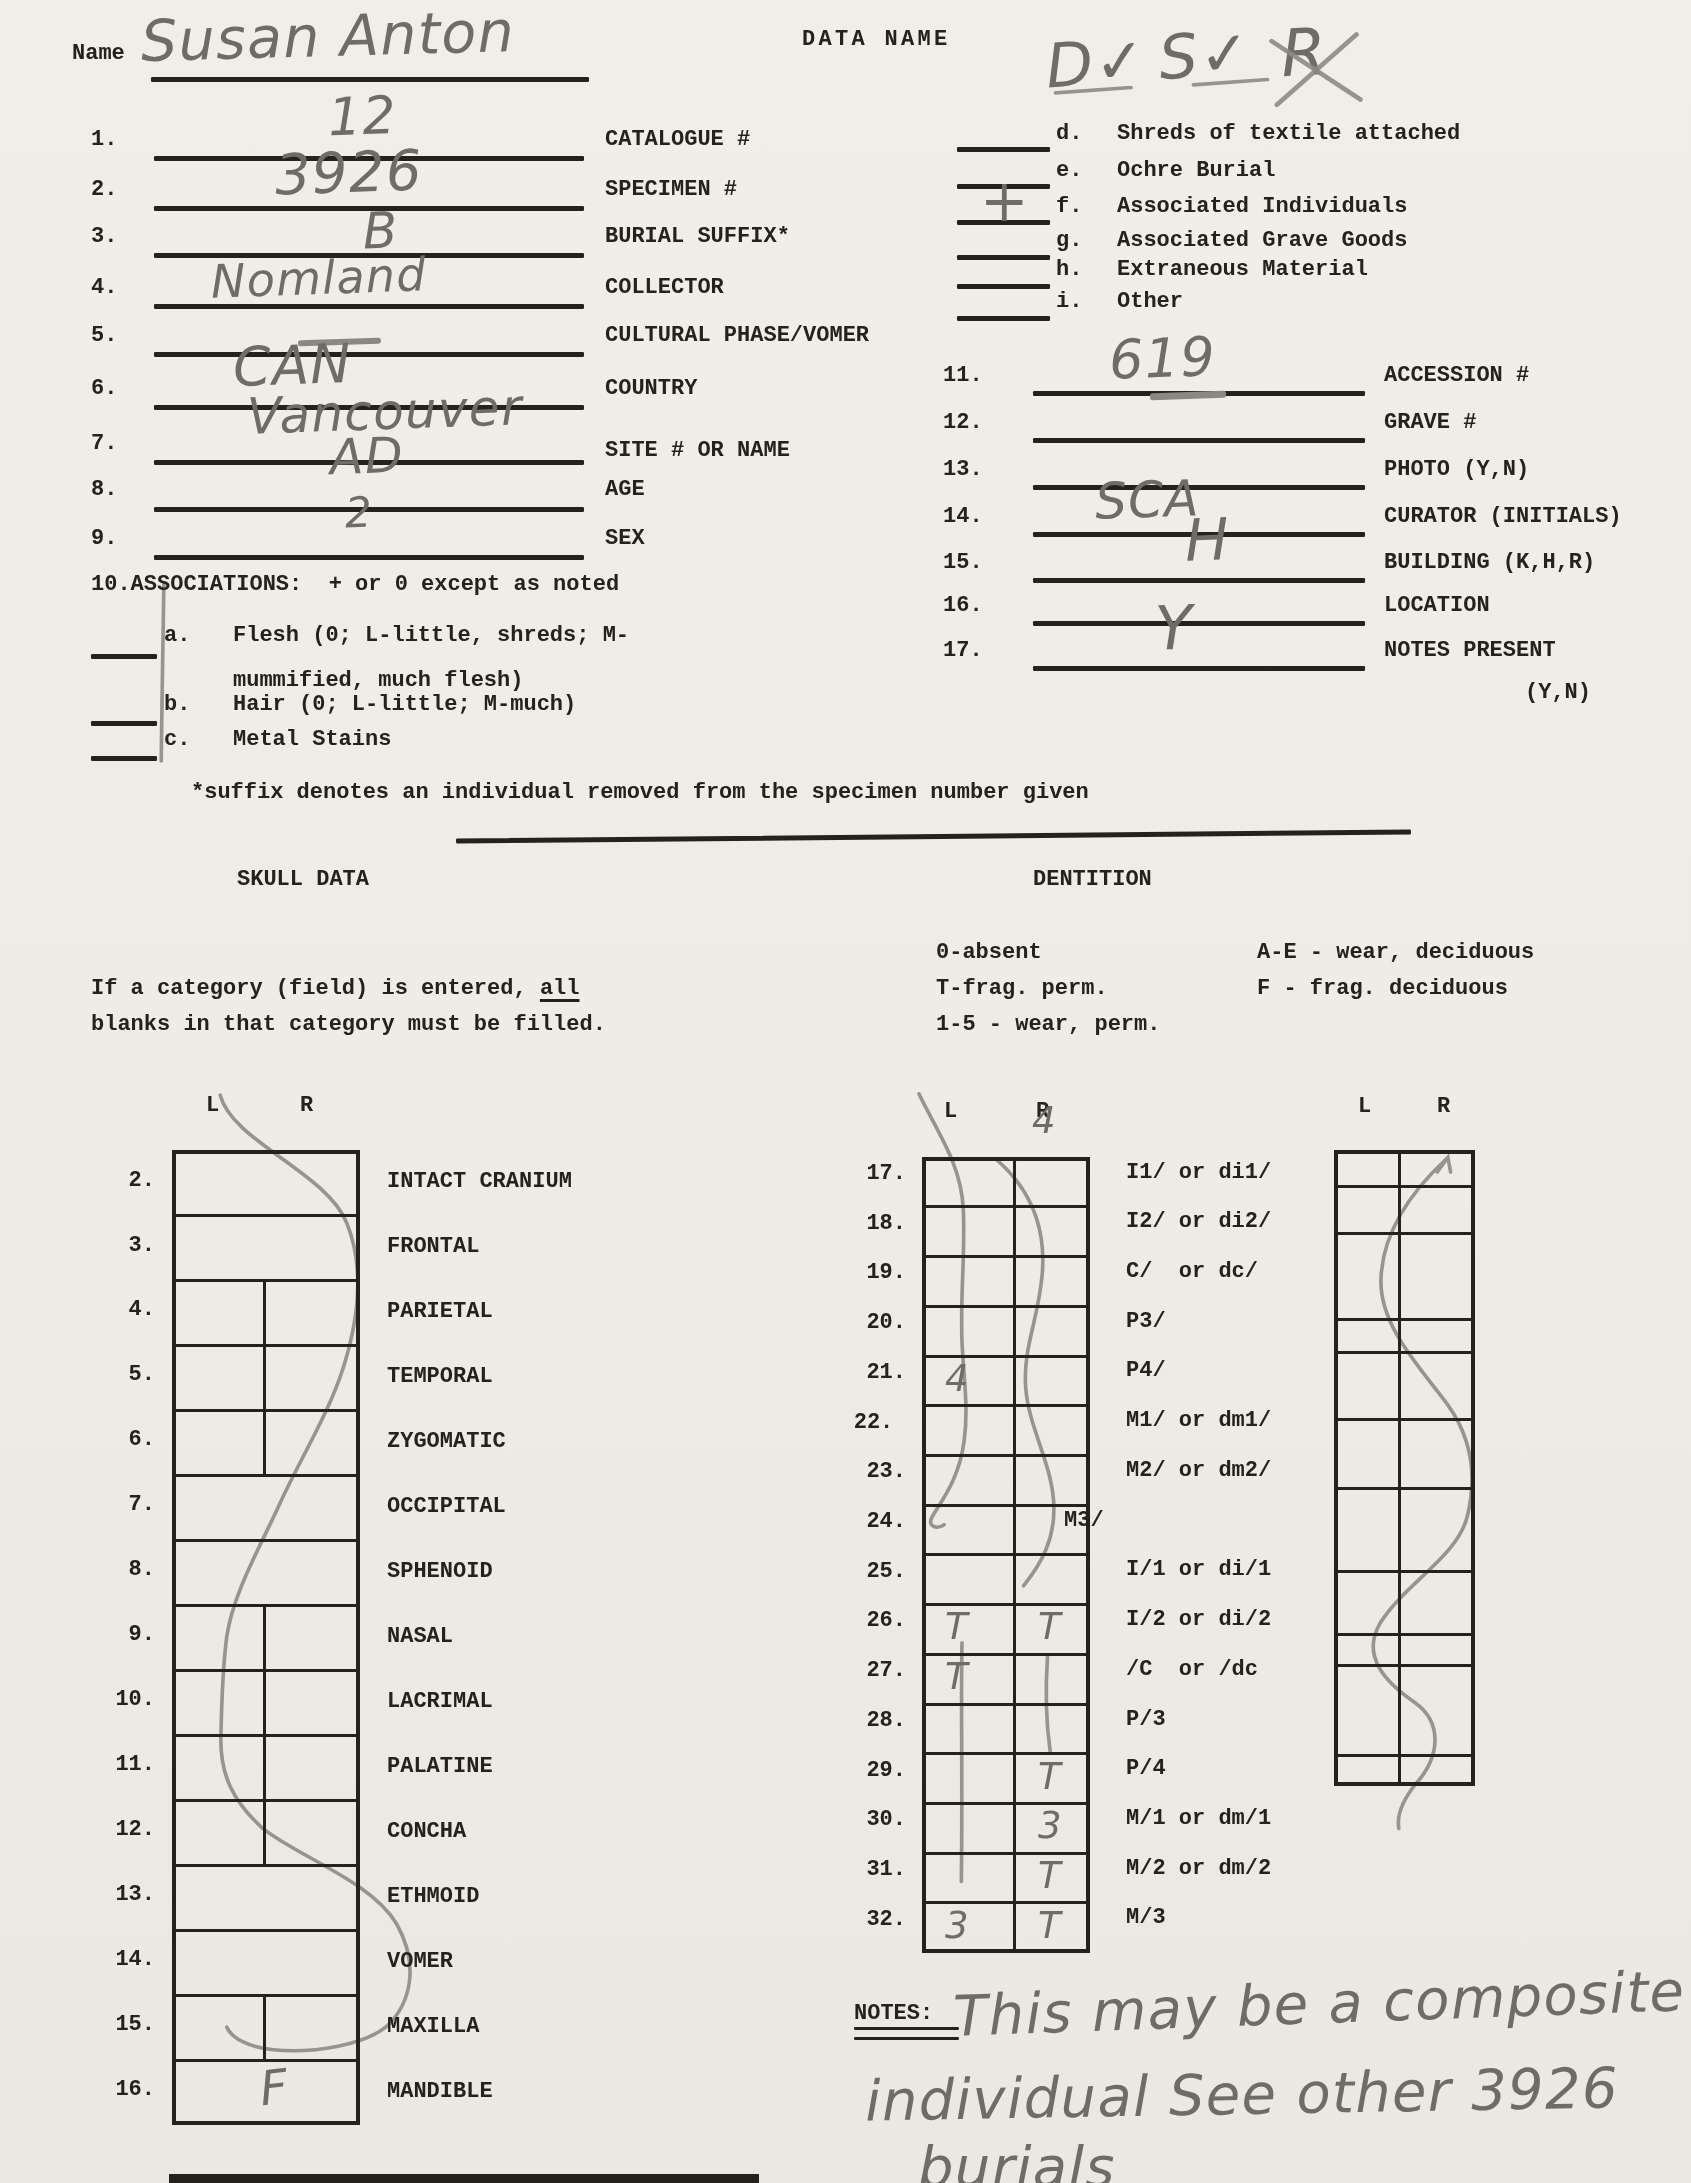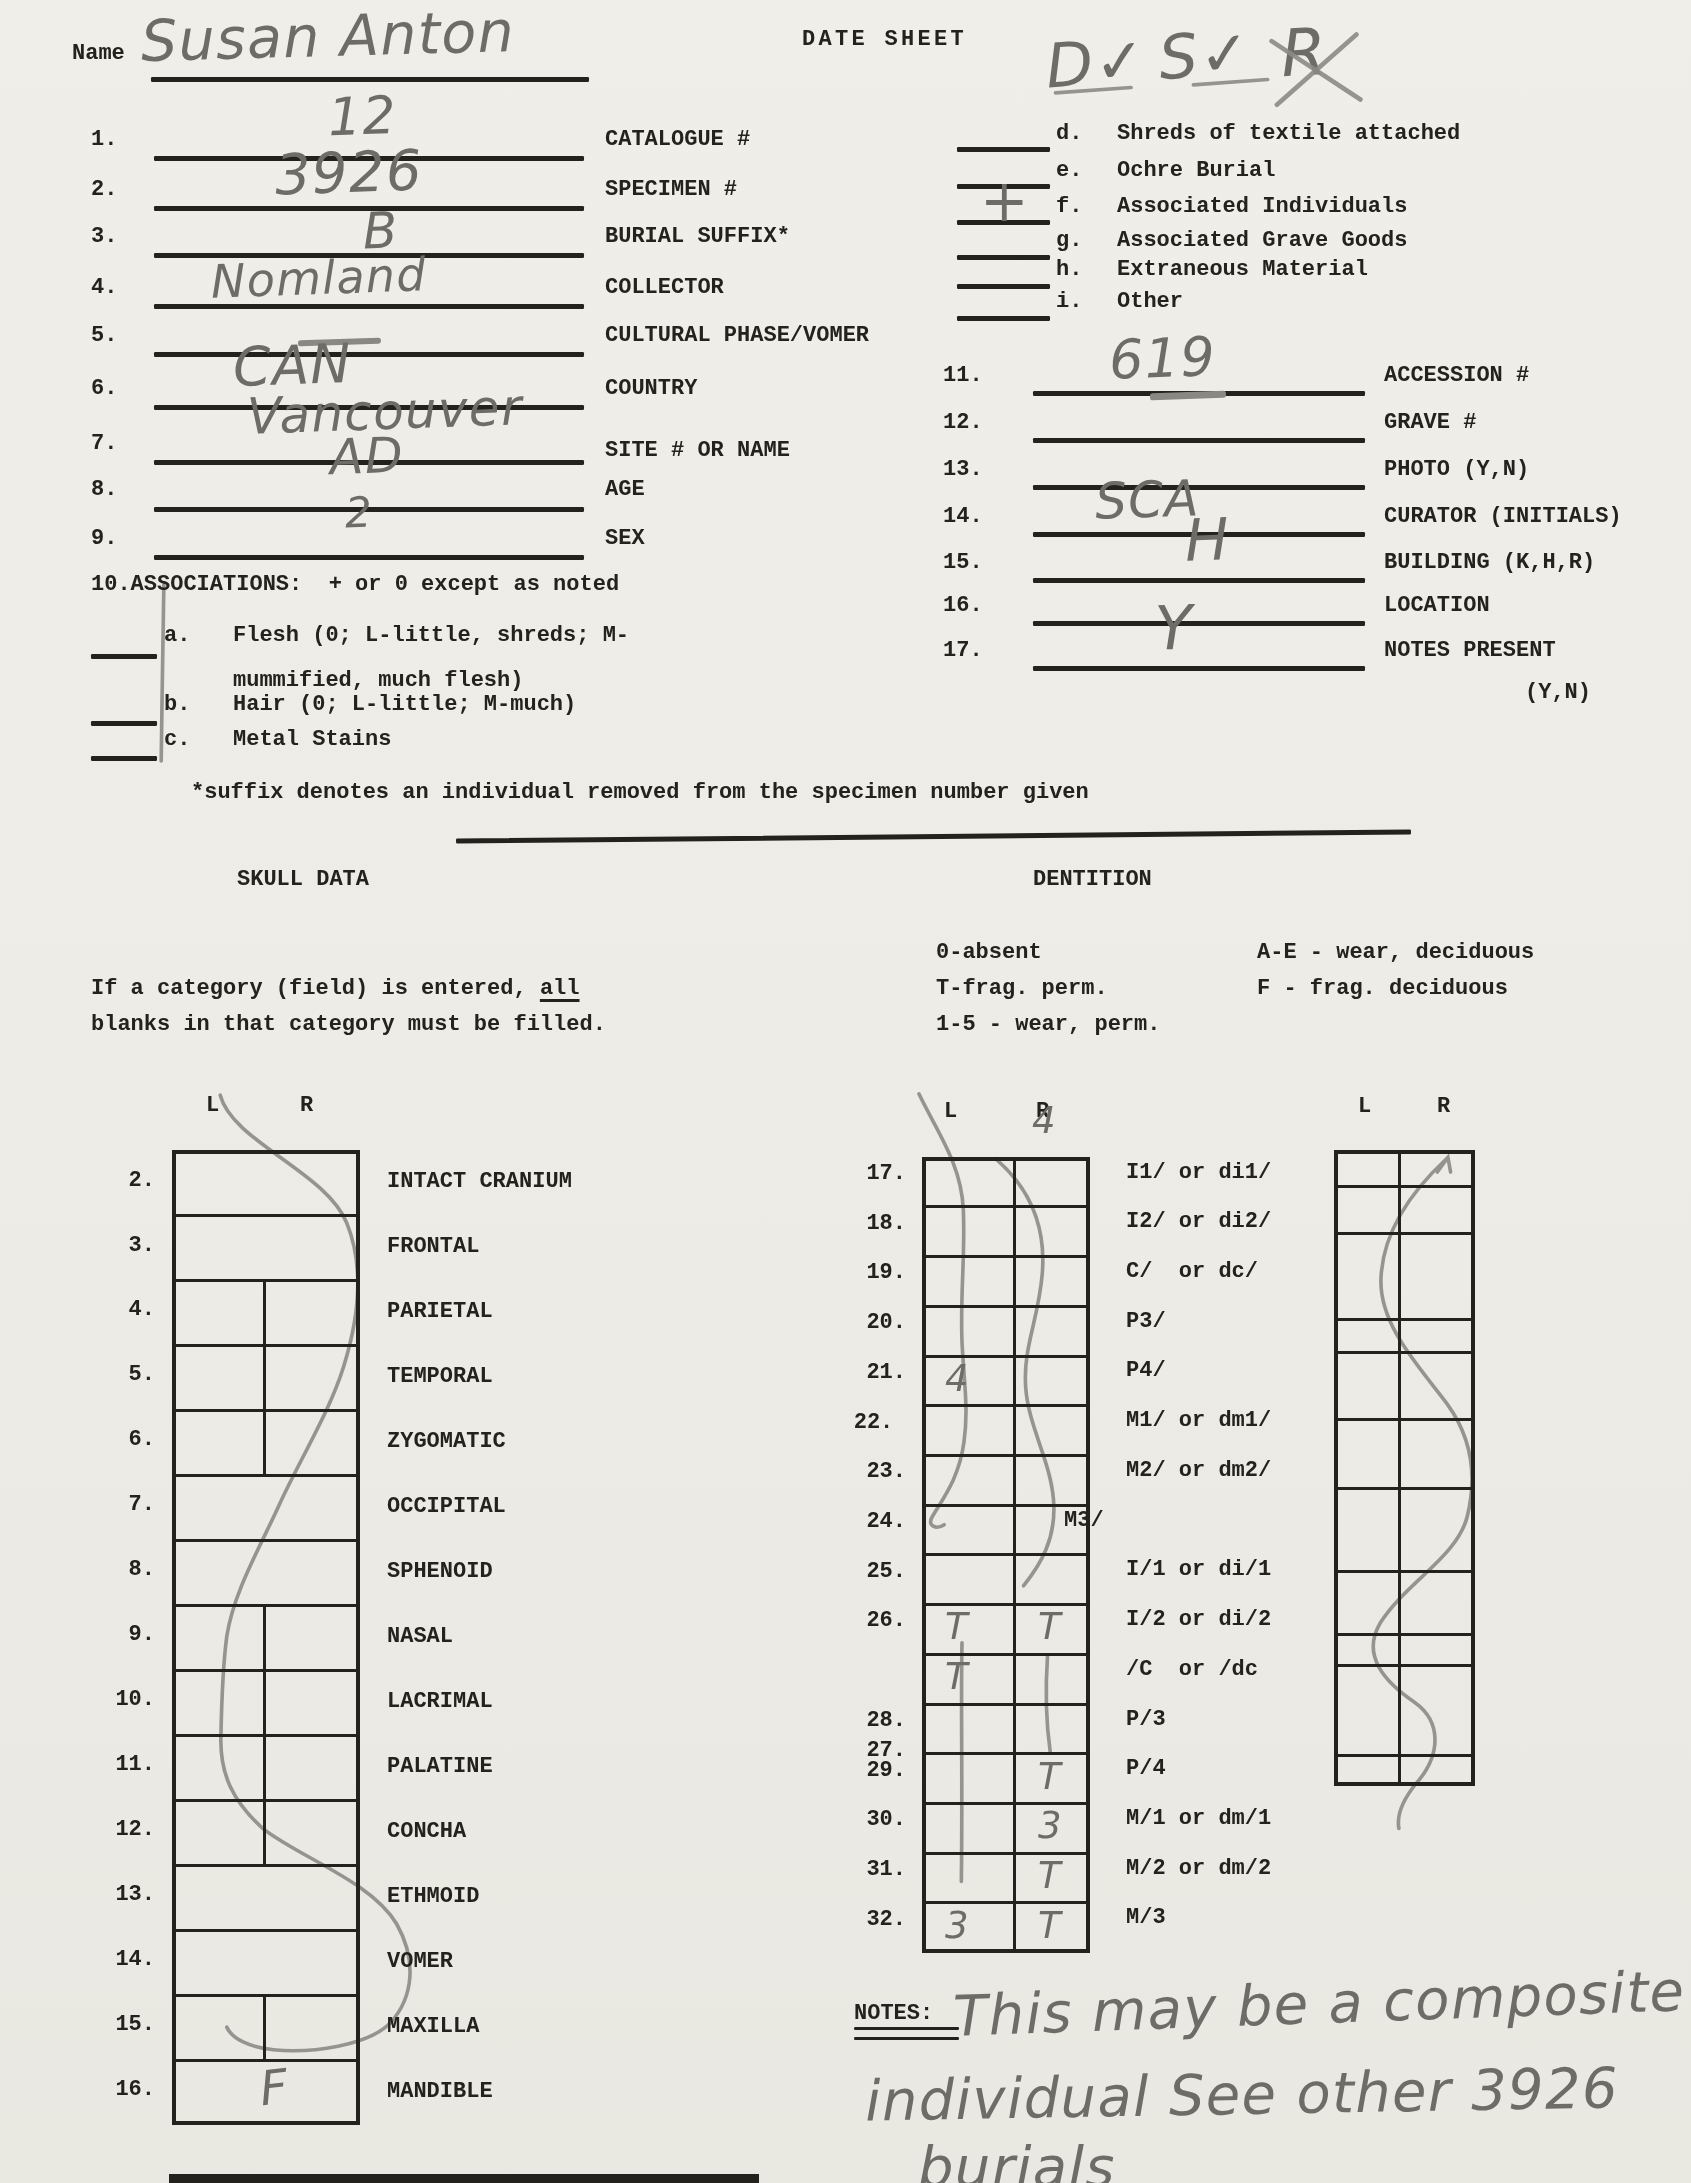--- a/index.html
+++ b/index.html
@@ -16,21 +16,21 @@
   .u2{text-decoration:underline;text-decoration-thickness:2.7px;text-underline-offset:4.6px;}
 </style>
 </head>
 <body>
 
 <div id="page">
 
   <div class="t" style="left:72px;top:41px">Name</div>
   <div class="p" style="left:141px;top:8px;font-size:57px;transform:rotate(-1.5deg)">Susan Anton</div>
   <div class="ink" style="left:151px;top:77px;width:438px;height:5.3px"></div>
-  <div class="t" style="left:802px;top:26.5px;letter-spacing:3.3px">DATE SHEET</div>
+  <div class="t" style="left:802px;top:26.5px;letter-spacing:3.3px">DATA NAME</div>
 
   <div class="p" style="left:1046px;top:32px;font-size:61px;transform:rotate(-4deg)">D✓</div>
   <div class="p" style="left:1159px;top:24px;font-size:61px;transform:rotate(-4deg)">S✓</div>
   <div class="p" style="left:1281px;top:20px;font-size:65px;transform:rotate(-3deg)">R</div>
 
   <div class="t" style="left:191px;top:780px">*suffix denotes an individual removed from the specimen number given</div>
   <div class="ink" style="left:456px;top:834px;width:955px;height:4.6px;transform:rotate(-0.55deg)"></div>
   <div class="t" style="left:237px;top:867px">SKULL DATA</div>
   <div class="t" style="left:1033px;top:867px">DENTITION</div>
 
@@ -250,21 +250,21 @@
     <div class="t" style="left: 841px; top: 1410px; width: 65px; text-align: center;">22.</div>
     <div class="t" style="left: 1126px; top: 1408px;">M1/ or dm1/</div>
     <div class="t" style="left: 841px; top: 1459px; width: 65px; text-align: right;">23.</div>
     <div class="t" style="left: 1126px; top: 1458px;">M2/ or dm2/</div>
     <div class="t" style="left: 841px; top: 1509px; width: 65px; text-align: right;">24.</div>
     <div class="t" style="left: 1064px; top: 1508px;">M3/</div>
     <div class="t" style="left: 841px; top: 1559px; width: 65px; text-align: right;">25.</div>
     <div class="t" style="left: 1126px; top: 1557px;">I/1 or di/1</div>
     <div class="t" style="left: 841px; top: 1608px; width: 65px; text-align: right;">26.</div>
     <div class="t" style="left: 1126px; top: 1607px;">I/2 or di/2</div>
-    <div class="t" style="left: 841px; top: 1738px; width: 65px; text-align: right;">27.</div>
+    <div class="t" style="left: 841px; top: 1658px; width: 65px; text-align: right;">27.</div>
     <div class="t" style="left: 1126px; top: 1657px;">/C  or /dc</div>
     <div class="t" style="left: 841px; top: 1708px; width: 65px; text-align: right;">28.</div>
     <div class="t" style="left: 1126px; top: 1707px;">P/3</div>
     <div class="t" style="left: 841px; top: 1758px; width: 65px; text-align: right;">29.</div>
     <div class="t" style="left: 1126px; top: 1756px;">P/4</div>
     <div class="t" style="left: 841px; top: 1807px; width: 65px; text-align: right;">30.</div>
     <div class="t" style="left: 1126px; top: 1806px;">M/1 or dm/1</div>
     <div class="t" style="left: 841px; top: 1857px; width: 65px; text-align: right;">31.</div>
     <div class="t" style="left: 1126px; top: 1856px;">M/2 or dm/2</div>
     <div class="t" style="left: 841px; top: 1907px; width: 65px; text-align: right;">32.</div>

